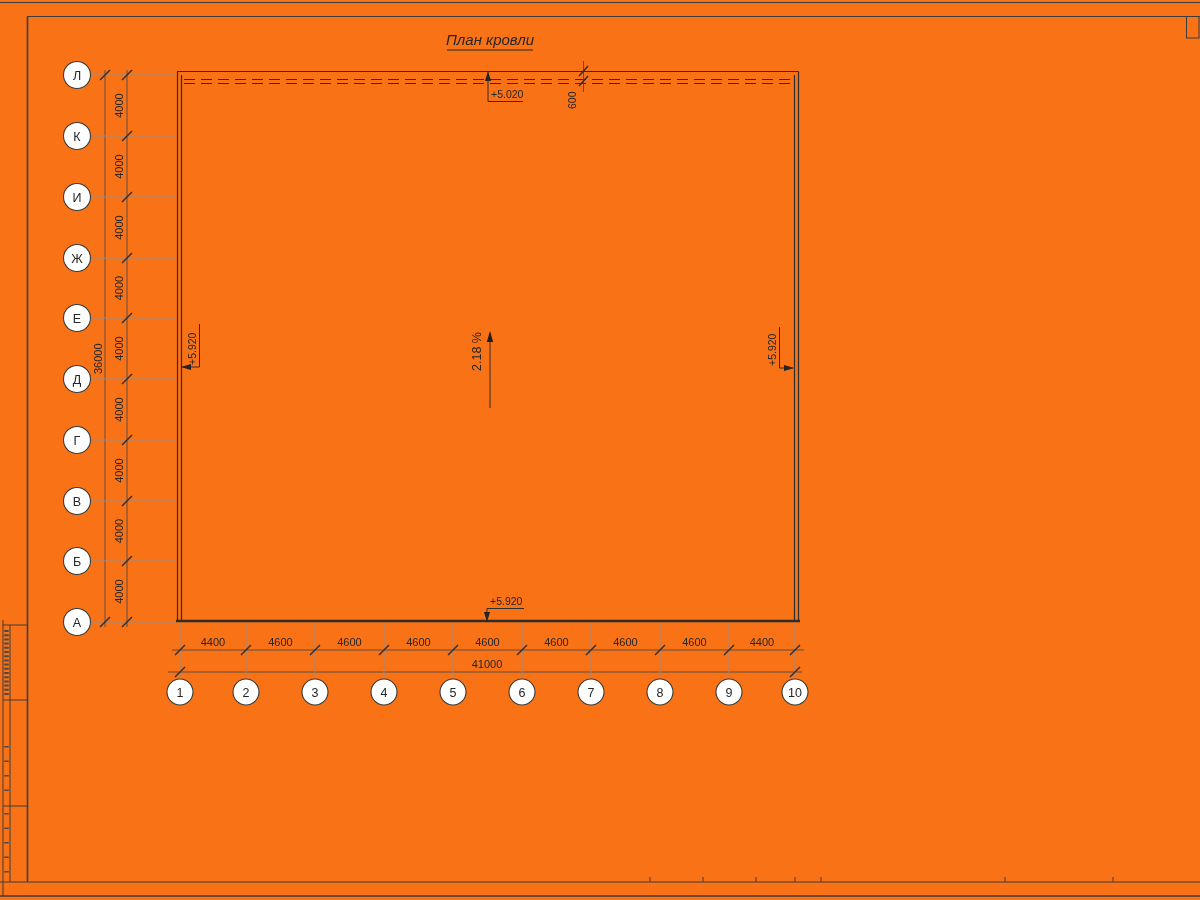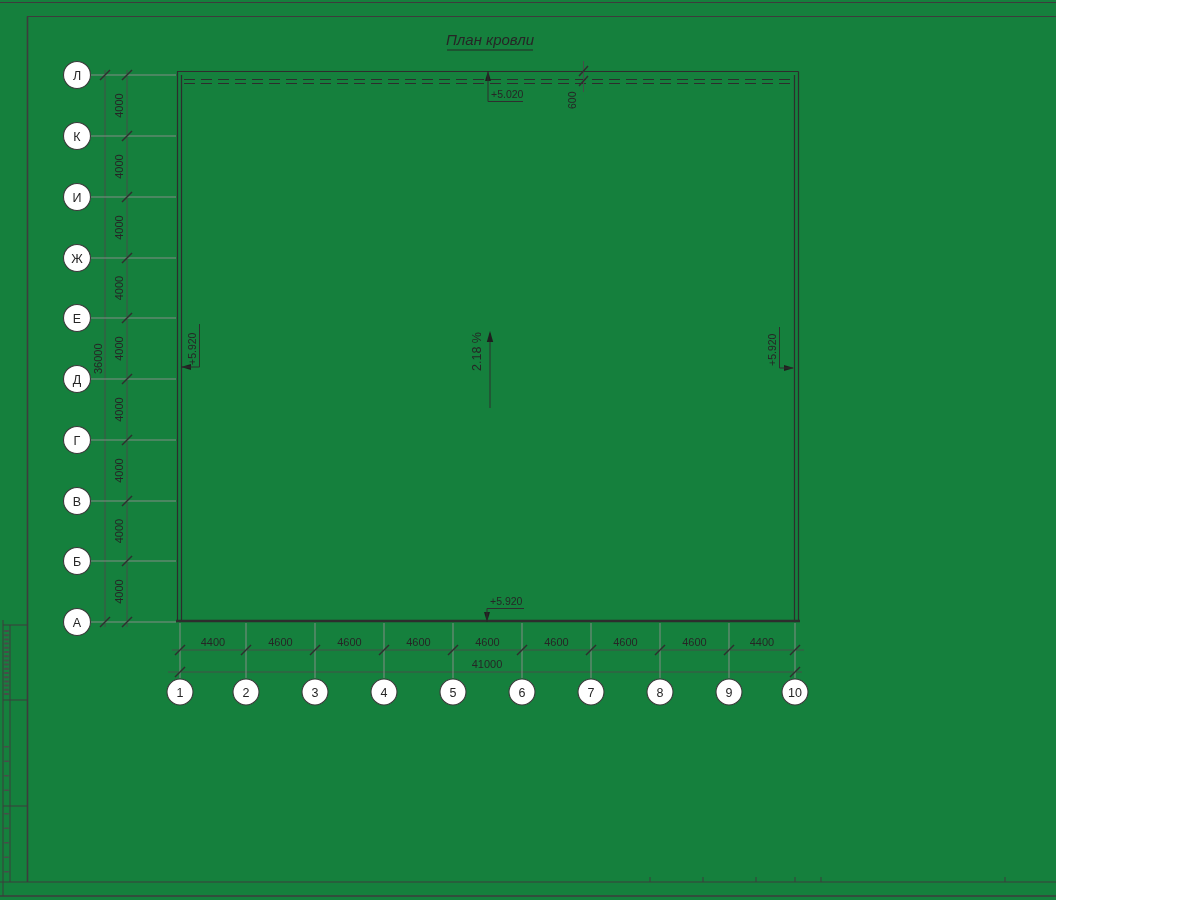--- a/index.html
+++ b/index.html
@@ -1,16 +1,16 @@
 <!DOCTYPE html>
 <html><head>
 <meta charset="utf-8">
 <style>
   html,body{margin:0;padding:0;background:#ffffff;}
-  .page{position:relative;width:1056px;height:900px;background:#15803d;overflow:hidden;
+  .page{position:relative;width:1200px;height:900px;background:#f97316;overflow:hidden;
         font-family:"Liberation Sans", sans-serif;}
   svg text{font-family:"Liberation Sans", sans-serif;fill:#262626;}
   .axis{stroke:#8f8f8f;stroke-width:0.9;}
   .bubble{fill:#ffffff;stroke:#3a3a3a;stroke-width:1.1;}
   .axlbl{font-size:12.5px;}
   .dim{font-size:11px;}
   .elev{font-size:10.5px;}
   .tick{stroke:#2e2e2e;stroke-width:1.4;}
   .dimline{stroke:#4a4a4a;stroke-width:0.9;fill:none;}
   .wall{stroke:#2d2d2d;stroke-width:1.2;fill:none;}

